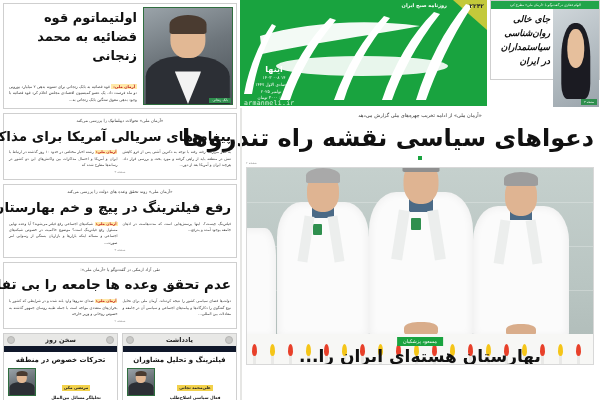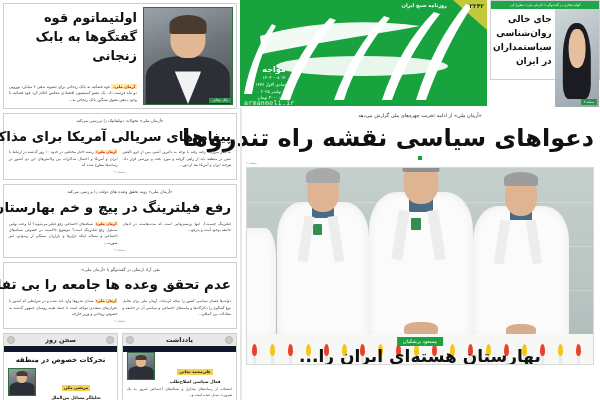--- a/index.html
+++ b/index.html
@@ -111,21 +111,21 @@
   }
   .mast-date .dw{font-size:8px;font-weight:bold;line-height:1.3;}
   .mast-date .dl{font-size:4.2px;line-height:1.6;letter-spacing:.2px;}
   .mast-site{
     position:absolute;left:4px;bottom:-1px;font-size:6.5px;color:#d9f2dd;
     font-family:"DejaVu Sans Mono",monospace;letter-spacing:.3px;z-index:5;
   }
   .mast-promo{
     position:absolute;right:0;top:0;width:110px;height:80px;
     border:1px solid #cfcfcf;box-sizing:border-box;background:#fff;
-    display:flex;flex-direction:row-reverse;
+    display:flex;flex-direction:row-reverse;font-style:italic;
   }
   .promo-strip{
     position:absolute;right:0;top:0;left:0;height:8px;background:#21a54a;
     color:#fff;font-size:3.3px;text-align:center;line-height:8px;overflow:hidden;
   }
   .promo-photo{width:46px;height:98px;position:relative;overflow:hidden;margin-top:8px;}
   .promo-text{
     flex:1;padding:12px 3px 2px 2px;font-size:9px;font-weight:bold;color:#111;
     line-height:1.55;text-align:right;
   }
@@ -179,21 +179,21 @@
 </style>
 </head>
 <body>
 
 <div class="page">
 
   <div class="left-col">
 
     <div class="lead-box">
       <div class="lead-text">
-        <div class="lead-title">اولتیماتوم قوه گفتگوها به بابک زنجانی</div>
+        <div class="lead-title">اولتیماتوم قوه قضائیه به محمد زنجانی</div>
         <div class="lead-body">
           <span class="src">آرمان ملی:</span>
           <span>قوه قضائیه به بابک زنجانی برای تسویه بدهی ۲ میلیارد یورویی دو ماه فرصت داد. یک عضو کمیسیون اقتصادی مجلس اعلام کرد قوه قضائیه با وجود بدهی معوق سنگین بابک زنجانی به...</span>
         </div>
       </div>
       <div class="lead-photo">
         <div class="ph-bg"></div>
         <div class="ph-body"></div>
         <div class="ph-head"></div>
         <div class="ph-hair"></div>
@@ -264,20 +264,21 @@
         </div>
         <div class="op-body">وقتی به شرایط سیاسی و اقتصادی کشور نگاه می‌کنیم و گفتگوها و نگاه تحلیل‌گران را دنبال می‌کنیم...</div>
       </div>
 
       <div class="op-box">
         <div class="op-head">
           <span class="dot l"></span>
           <span class="dot r"></span>
           <span>یادداشت</span>
         </div>
+        <div class="op-title">فیلترینگ و تحلیل مشاوران</div>
         <div class="op-meta">
           <div class="op-photo">
             <div class="ph-bg"></div>
             <div class="ph-body"></div>
             <div class="ph-head"></div>
             <div class="ph-hair"></div>
           </div>
           <div class="op-namewrap">
             <span class="op-name">علی‌محمد نجاتی</span>
             <div class="op-role">فعال سیاسی اصلاح‌طلب</div>
@@ -301,21 +302,21 @@
           <path d="M150 18 C128 44 112 74 104 100 L94 100 C106 66 124 38 144 16 Z" fill="#ffffff"></path>
           <path d="M96 20 C74 46 58 76 50 100 L40 100 C52 66 70 38 90 18 Z" fill="#ffffff"></path>
           <path d="M36 26 C24 46 16 70 12 94 L4 94 C9 66 20 42 32 24 Z" fill="#ffffff"></path>
           <path d="M20 36 C60 24 120 18 180 26 C140 34 78 42 22 54 Z" fill="#ffffff" opacity=".95"></path>
           <ellipse cx="122" cy="66" rx="86" ry="10" fill="#ffffff" opacity=".9"></ellipse>
         </svg>
         <div class="mast-corner"></div>
         <div class="issue">۲۲۴۲</div>
         <div class="mast-sub">روزنامه صبح ایران</div>
         <div class="mast-date">
-          <div class="dw">مواجه</div>
+          <div class="dw">اینها</div>
           <div class="dl">۱۴ ۰۰۸ ۱۴۰۳</div>
           <div class="dl">۱۲ جمادی الاول ۱۴۴۷</div>
           <div class="dl">۰۳ نوامبر ۲۰۲۵</div>
           <div class="dl">قیمت: ۳۰۰۰ تومان</div>
         </div>
         <div class="mast-site">armanmeli.ir</div>
       </div>
 
       <div class="mast-promo">
         <div class="promo-strip">الهام فخاری در گفت‌وگو با «آرمان ملی» مطرح کرد</div>

